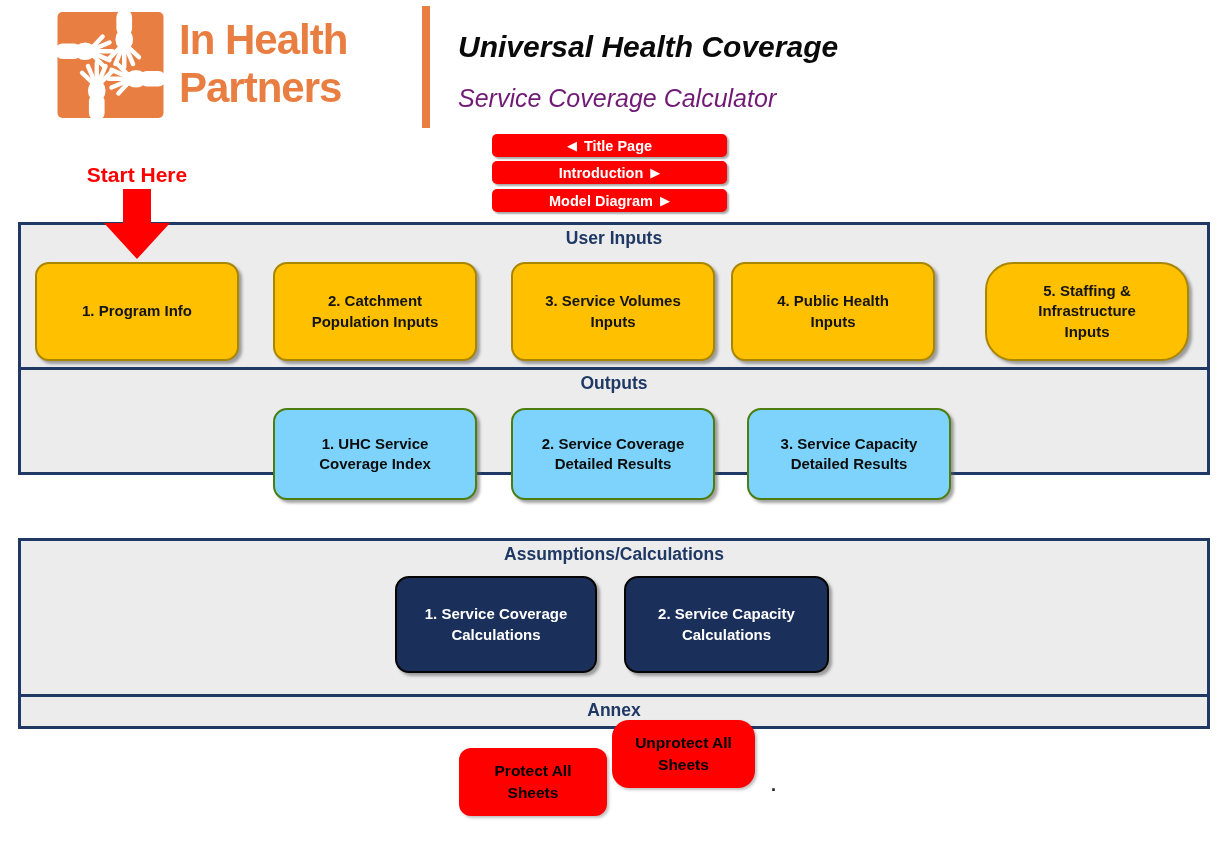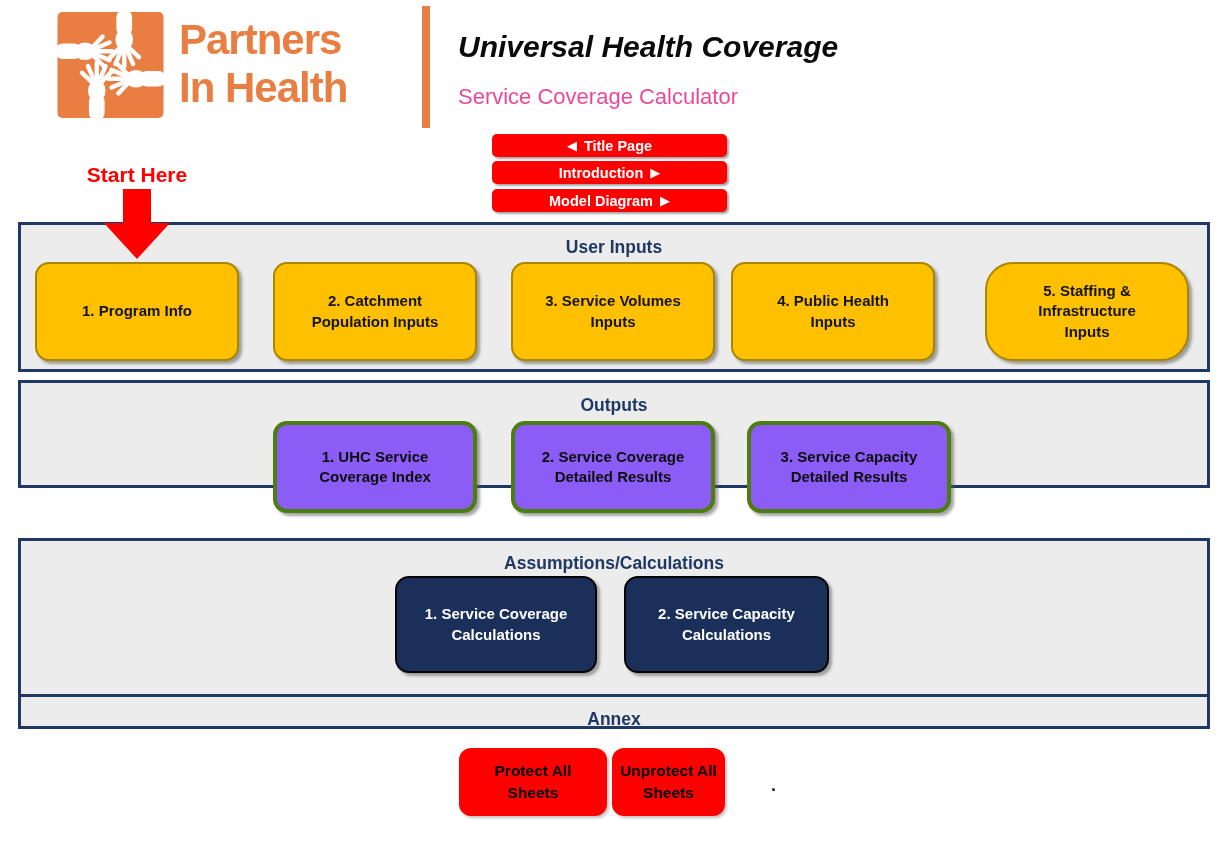--- a/index.html
+++ b/index.html
@@ -13,21 +13,21 @@
   .brand-text {
     position:absolute; left:179px; top:16px; color:#E87E41; font-weight:700;
     font-size:42px; line-height:48px; letter-spacing:-1px;
   }
   .brand-divider { position:absolute; left:422px; top:6px; width:8px; height:122px; background:#E87E41; }
   .page-title {
     position:absolute; left:458px; top:30px; font-size:30px; font-weight:700;
     font-style:italic; color:#0a0a0a; letter-spacing:0px;
   }
   .page-subtitle {
-    position:absolute; left:458px; top:84px; font-size:22px; color:#ec4899;
+    position:absolute; left:458px; top:84px; font-size:25px; font-style:italic; color:#701a75;
   }
   
   .nav-btn {
     position:absolute; left:492px; width:235px; height:23px; background:#FE0000;
     border-radius:5px; color:#fff; font-weight:700; font-size:14.5px;
     display:flex; align-items:center; justify-content:center; gap:7px;
     box-shadow:2px 2px 2px rgba(0,0,0,0.35); cursor:pointer;
   }
   .nav-btn .tri { font-size:13px; line-height:1; }
   
@@ -35,30 +35,30 @@
     position:absolute; left:57px; top:163px; width:160px; text-align:center;
     color:#FE0000; font-weight:700; font-size:21px; z-index:6;
   }
   .start-arrow { position:absolute; left:104px; top:189px; z-index:6; }
   
   .section {
     position:absolute; left:18px; width:1192px; background:#ECECEC;
     border:3px solid #1F3864;
   }
   .section-title {
-    text-align:center; color:#1F3864; font-weight:700; font-size:17.5px; margin-top:12px;
+    text-align:center; color:#1F3864; font-weight:700; font-size:17.5px; margin-top:3px;
   }
   .sec-btn {
     position:absolute; display:flex; align-items:center; justify-content:center;
     text-align:center; white-space:pre-line; line-height:1.35; cursor:pointer;
     border-radius:14px; font-weight:700; font-size:15px;
     box-shadow:3px 3px 3px rgba(90,90,90,0.55); padding:4px 10px;
   }
   .btn-gold  { background:#FFC000; border:2px solid #A98600; color:#141414; }
-  .btn-blue  { background:#8b5cf6; border:4px solid #4d7c0f; color:#0d0d0d; }
+  .btn-blue  { background:#7dd3fc; border:2px solid #4d7c0f; color:#0d0d0d; }
   .btn-navy  { background:#1B2F5B; border:2px solid #050505; color:#ffffff; }
   
   .big-red {
     position:absolute; background:#FE0000; border-radius:12px; color:#000000;
     font-weight:700; font-size:15.5px; display:flex; align-items:center; justify-content:center;
     text-align:center; white-space:pre-line; line-height:1.45; cursor:pointer;
     box-shadow:2px 2px 3px rgba(0,0,0,0.25);
   }
   .tiny-dot { position:absolute; left:771px; top:775px; font-size:18px; font-weight:700; color:#222; }
   .password-note {
@@ -86,22 +86,22 @@
         </g>
       </g>
     </defs>
     <use href="#hand" transform="translate(68,4)"></use>
     <use href="#hand" transform="rotate(90 54 54) translate(68,4)"></use>
     <use href="#hand" transform="rotate(180 54 54) translate(68,4)"></use>
     <use href="#hand" transform="rotate(270 54 54) translate(68,4)"></use>
   </svg>
 
   <div class="brand-text">
+    <div>In Health</div>
     <div>Partners</div>
-    <div>In Health</div>
   </div>
   <div class="brand-divider"></div>
 
   <div class="page-title">Universal Health Coverage</div>
   <div class="page-subtitle">Service Coverage Calculator</div>
 
   <div class="nav-btn" style="top:134px;">
     <span class="tri">◀</span>
     <span>Title Page</span>
   </div>
@@ -126,21 +126,21 @@
 Population Inputs</div>
     <div class="sec-btn btn-gold" style="left:490px; top:37px; width:204px; height:99px;">3. Service Volumes
 Inputs</div>
     <div class="sec-btn btn-gold" style="left:710px; top:37px; width:204px; height:99px;">4. Public Health
 Inputs</div>
     <div class="sec-btn btn-gold" style="left:964px; top:37px; width:204px; height:99px;border-radius:28px;">5. Staffing &amp;
 Infrastructure
 Inputs</div>
   </div>
 
-  <div class="section" style="top:380px; height:108px;">
+  <div class="section" style="top:367px; height:108px;">
     <div class="section-title">Outputs</div>
     <div class="sec-btn btn-blue" style="left:252px; top:38px; width:204px; height:92px;">1. UHC Service
 Coverage Index</div>
     <div class="sec-btn btn-blue" style="left:490px; top:38px; width:204px; height:92px;">2. Service Coverage
 Detailed Results</div>
     <div class="sec-btn btn-blue" style="left:726px; top:38px; width:204px; height:92px;">3. Service Capacity
 Detailed Results</div>
   </div>
 
   <div class="section" style="top:538px; height:173px;">
@@ -150,17 +150,17 @@
     <div class="sec-btn btn-navy" style="left:603px; top:35px; width:205px; height:97px;">2. Service Capacity
 Calculations</div>
   </div>
 
   <div class="section" style="top:694px; height:35px;">
     <div class="section-title">Annex</div>
   </div>
 
   <div class="big-red" style="left:459px; top:748px; width:148px; height:68px;">Protect All
 Sheets</div>
-  <div class="big-red" style="left:612px; top:748px; width:113px; height:68px;">Unprotect All
+  <div class="big-red" style="left:612px; top:720px; width:143px; height:68px;border-radius:17px;">Unprotect All
 Sheets</div>
   <div class="tiny-dot">.</div>
 
 </div>
 
 </body></html>

